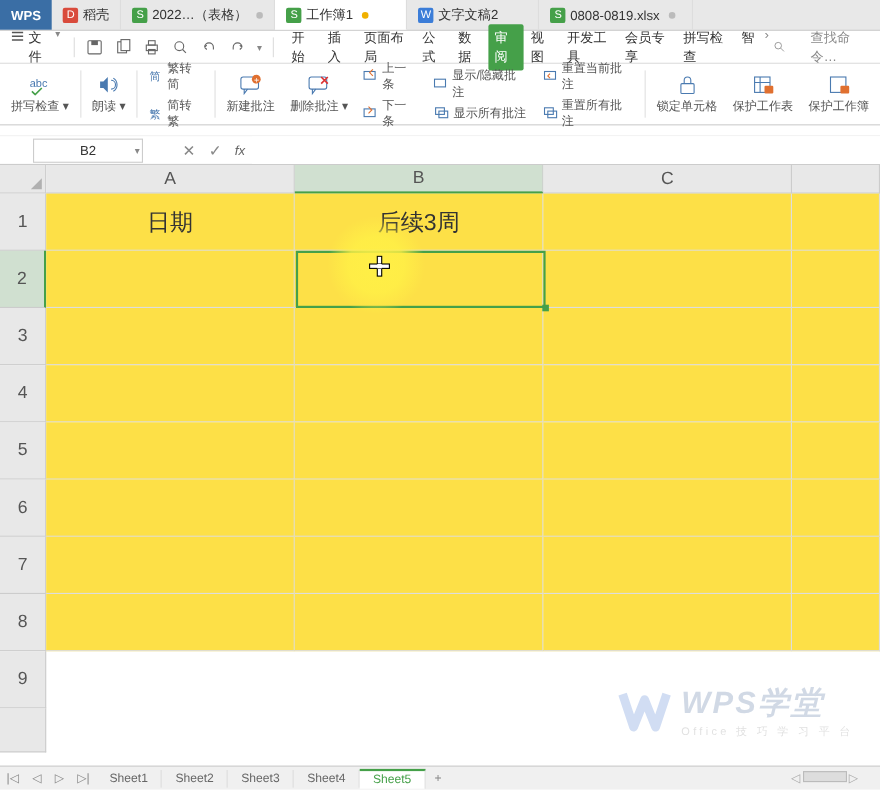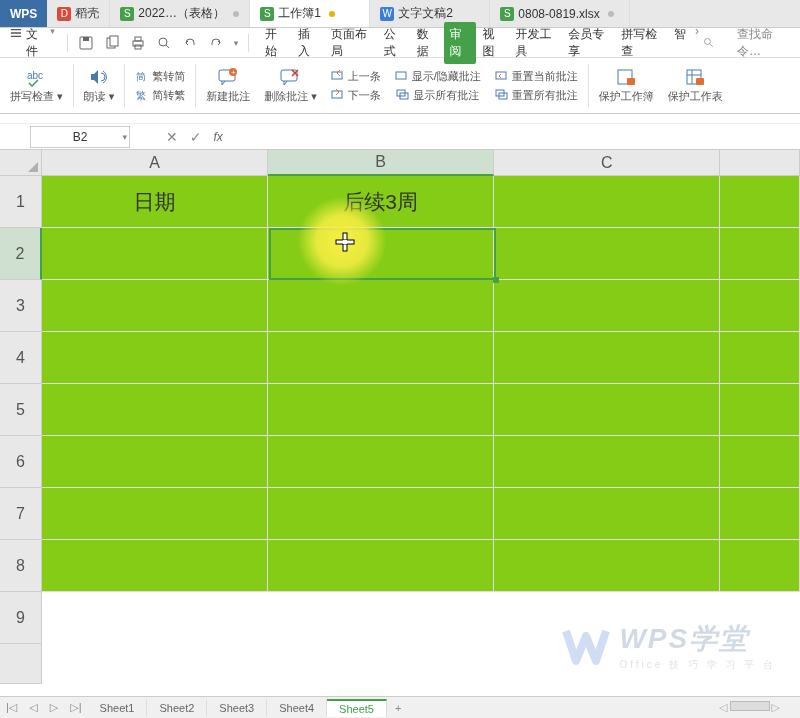--- a/index.html
+++ b/index.html
@@ -48,21 +48,21 @@
   .corner { position: absolute; left: 0; top: 0; width: 42px; height: 26px; background: #e8e8e8; border-right: 1px solid #ccc; border-bottom: 1px solid #ccc; }
   .corner::after { content: ""; position: absolute; right: 3px; bottom: 3px; width: 0; height: 0; border-style: solid; border-width: 0 0 10px 10px; border-color: transparent transparent #b0b0b0 transparent; }
   .col-headers { position: absolute; left: 42px; top: 0; right: 0; height: 26px; display: flex; }
   .col-header { background: #e8e8e8; border-right: 1px solid #ccc; border-bottom: 1px solid #ccc; display: flex; align-items: center; justify-content: center; font-size: 16px; color: #555; }
   .col-header.sel { background: #d0e0d0; border-bottom: 2px solid #45a049; }
   .row-headers { position: absolute; left: 0; top: 26px; width: 42px; }
   .row-header { height: 52px; background: #e8e8e8; border-right: 1px solid #ccc; border-bottom: 1px solid #ccc; display: flex; align-items: center; justify-content: center; font-size: 16px; color: #555; }
   .row-header.sel { background: #d0e0d0; border-right: 2px solid #45a049; }
   .cells { position: absolute; left: 42px; top: 26px; right: 0; bottom: 0; }
   .cell-row { display: flex; height: 52px; }
-  .cell { border-right: 1px solid #ddd; border-bottom: 1px solid #ddd; display: flex; align-items: center; justify-content: center; font-size: 21px; color: #333; background: #84cc16; }
+  .cell { border-right: 1px solid #ddd; border-bottom: 1px solid #ddd; display: flex; align-items: center; justify-content: center; font-size: 21px; color: #333; background: #fde047; }
   .active-cell-border { position: absolute; border: 2px solid #45a049; pointer-events: none; }
   .fill-handle { position: absolute; width: 6px; height: 6px; background: #45a049; }
   .highlight-glow { position: absolute; width: 90px; height: 90px; border-radius: 50%; background: radial-gradient(circle, rgba(255,240,70,0.95) 0%, rgba(255,240,70,0.8) 40%, rgba(255,240,70,0) 70%); pointer-events: none; }
   .cursor-plus { position: absolute; pointer-events: none; }
   
   
   .sheet-tabs { position: absolute; bottom: 0; left: 0; right: 0; height: 22px; background: #f0f0f0; border-top: 1px solid #ccc; display: flex; align-items: center; font-size: 11px; }
   .sheet-nav { padding: 0 6px; color: #888; cursor: pointer; }
   .sheet-tab { padding: 2px 12px; border-right: 1px solid #ddd; cursor: pointer; color: #666; }
   .sheet-tab.active { background: #fff; color: #45a049; border-top: 2px solid #45a049; }
@@ -265,32 +265,39 @@
         <svg width="14" height="14" viewBox="0 0 14 14">
           <rect x="1" y="2" width="8" height="6" fill="none" stroke="#4a7ab0"></rect>
           <rect x="4" y="5" width="8" height="6" fill="none" stroke="#4a7ab0"></rect>
         </svg>
         <span>重置所有批注</span>
       </div>
   </div>
   <div class="ribbon-sep"></div>
   <div class="ribbon-group">
     <svg width="22" height="20" viewBox="0 0 22 20">
-        <rect x="3" y="3" width="14" height="14" fill="none" stroke="#4a7ab0"></rect>
-        <rect x="12" y="11" width="8" height="7" fill="#e07030" rx="1"></rect>
-      </svg>
-    <span class="ribbon-label">保护工作簿</span>
+        <rect x="5" y="9" width="12" height="9" rx="1" fill="none" stroke="#4a7ab0"></rect>
+        <path d="M8 9V6a3 3 0 0 1 6 0v3" fill="none" stroke="#4a7ab0"></path>
+      </svg>
+    <span class="ribbon-label">锁定单元格</span>
   </div>
   <div class="ribbon-group">
     <svg width="22" height="20" viewBox="0 0 22 20">
         <rect x="3" y="3" width="14" height="14" fill="none" stroke="#4a7ab0"></rect>
         <path d="M3 8h14M8 3v14" stroke="#4a7ab0"></path>
         <rect x="12" y="11" width="8" height="7" fill="#e07030" rx="1"></rect>
       </svg>
     <span class="ribbon-label">保护工作表</span>
+  </div>
+  <div class="ribbon-group">
+    <svg width="22" height="20" viewBox="0 0 22 20">
+        <rect x="3" y="3" width="14" height="14" fill="none" stroke="#4a7ab0"></rect>
+        <rect x="12" y="11" width="8" height="7" fill="#e07030" rx="1"></rect>
+      </svg>
+    <span class="ribbon-label">保护工作簿</span>
   </div>
 </div>
 
 <div style="height:10px;border-bottom:1px solid #eee"></div>
 <div class="formula-bar">
   <div class="name-box">
     <span>B2</span>
     <span class="name-box-dd">▾</span>
   </div>
   <span class="fb-btn">✕</span>

